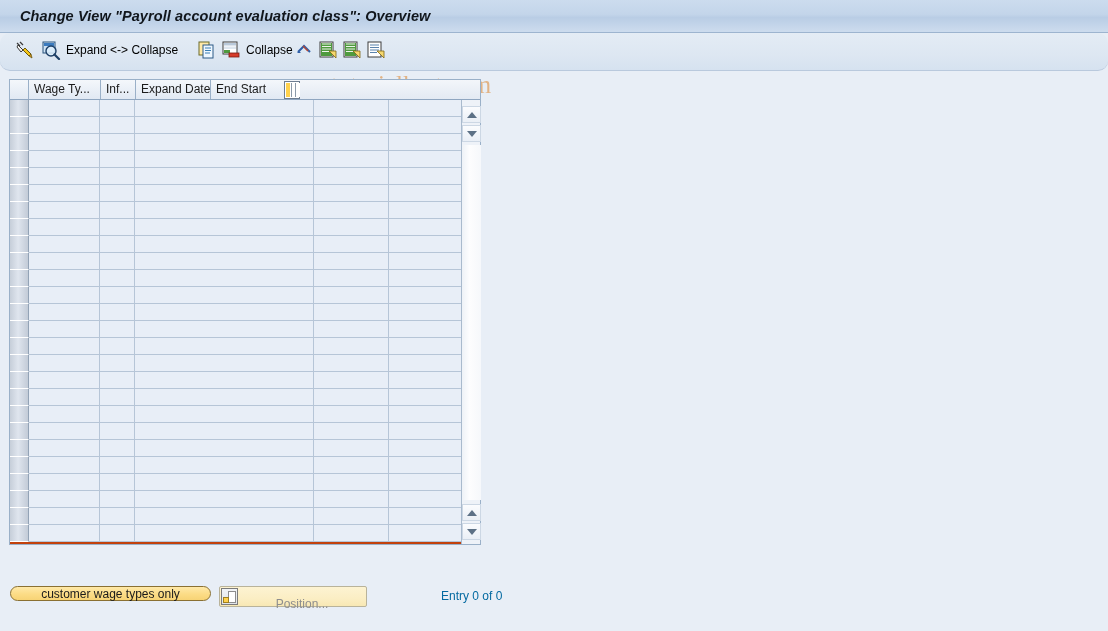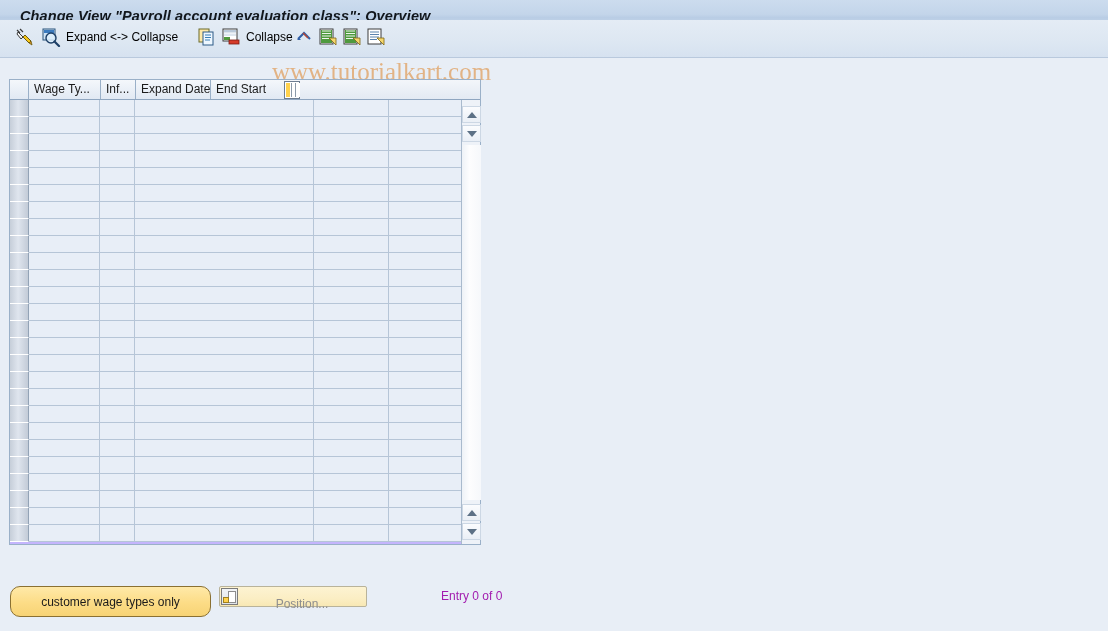--- a/index.html
+++ b/index.html
@@ -34,26 +34,27 @@
     font-weight: bold;
     font-style: italic;
     color: #11161c;
     white-space: nowrap;
     letter-spacing: 0.1px;
   }
 
   
   .toolbar {
     position: absolute;
-    left: 0; top: 20px;
+    left: 0; top: 33px;
     width: 1108px;
     height: 38px;
     background: linear-gradient(to bottom, #e4ecf5 0%, #dde7f2 60%, #d6e2f0 100%);
     border-bottom: 1px solid #b9c9dd;
     box-sizing: border-box;
+    border-radius: 10px;
   }
   .tb-item {
     position: absolute;
     top: 5px;
     height: 26px;
     display: flex;
     align-items: center;
     justify-content: center;
   }
   .tb-label {
@@ -77,21 +78,21 @@
     letter-spacing: 0px;
   }
 
   
   .table-wrap {
     position: absolute;
     left: 9px; top: 79px;
     width: 472px;
     height: 466px;
     border: 1px solid #9ab0c8;
-    background: #c4b5fd;
+    background: #c2410c;
     box-sizing: border-box;
   }
   .thead {
     display: flex;
     height: 20px;
     background: linear-gradient(to bottom, #f3f6fa 0%, #e3eaf3 100%);
     border-bottom: 1px solid #8fa6c0;
     box-sizing: border-box;
   }
   .th {
@@ -204,21 +205,21 @@
     width: 19px;
     background: linear-gradient(to right, #eef2f7 0%, #fdfdfe 40%, #f6f8fb 100%);
     box-sizing: border-box;
   }
 
   
   .btn-customer {
     position: absolute;
     left: 10px; top: 586px;
     width: 201px;
-    height: 31px;
+    height: 15px;
     background: linear-gradient(to bottom, #ffe9a8 0%, #fcdc86 55%, #f7d375 100%);
     border: 1px solid #8a7032;
     border-radius: 10px;
     font-size: 12px;
     color: #1a1a1a;
     display: flex;
     align-items: center;
     justify-content: center;
     box-sizing: border-box;
     cursor: pointer;
@@ -267,21 +268,21 @@
     flex: 1;
     text-align: center;
     font-size: 12px;
     color: #8e8e8e;
     margin-top: 14px;
   }
   .entry-count {
     position: absolute;
     left: 441px; top: 589px;
     font-size: 12px;
-    color: #a21caf;
+    color: #0369a1;
     white-space: nowrap;
   }
 </style>
 </head>
 <body>
 
 <div class="titlebar">
   <div class="titlebar-text">Change View "Payroll account evaluation class": Overview</div>
 </div>
 

